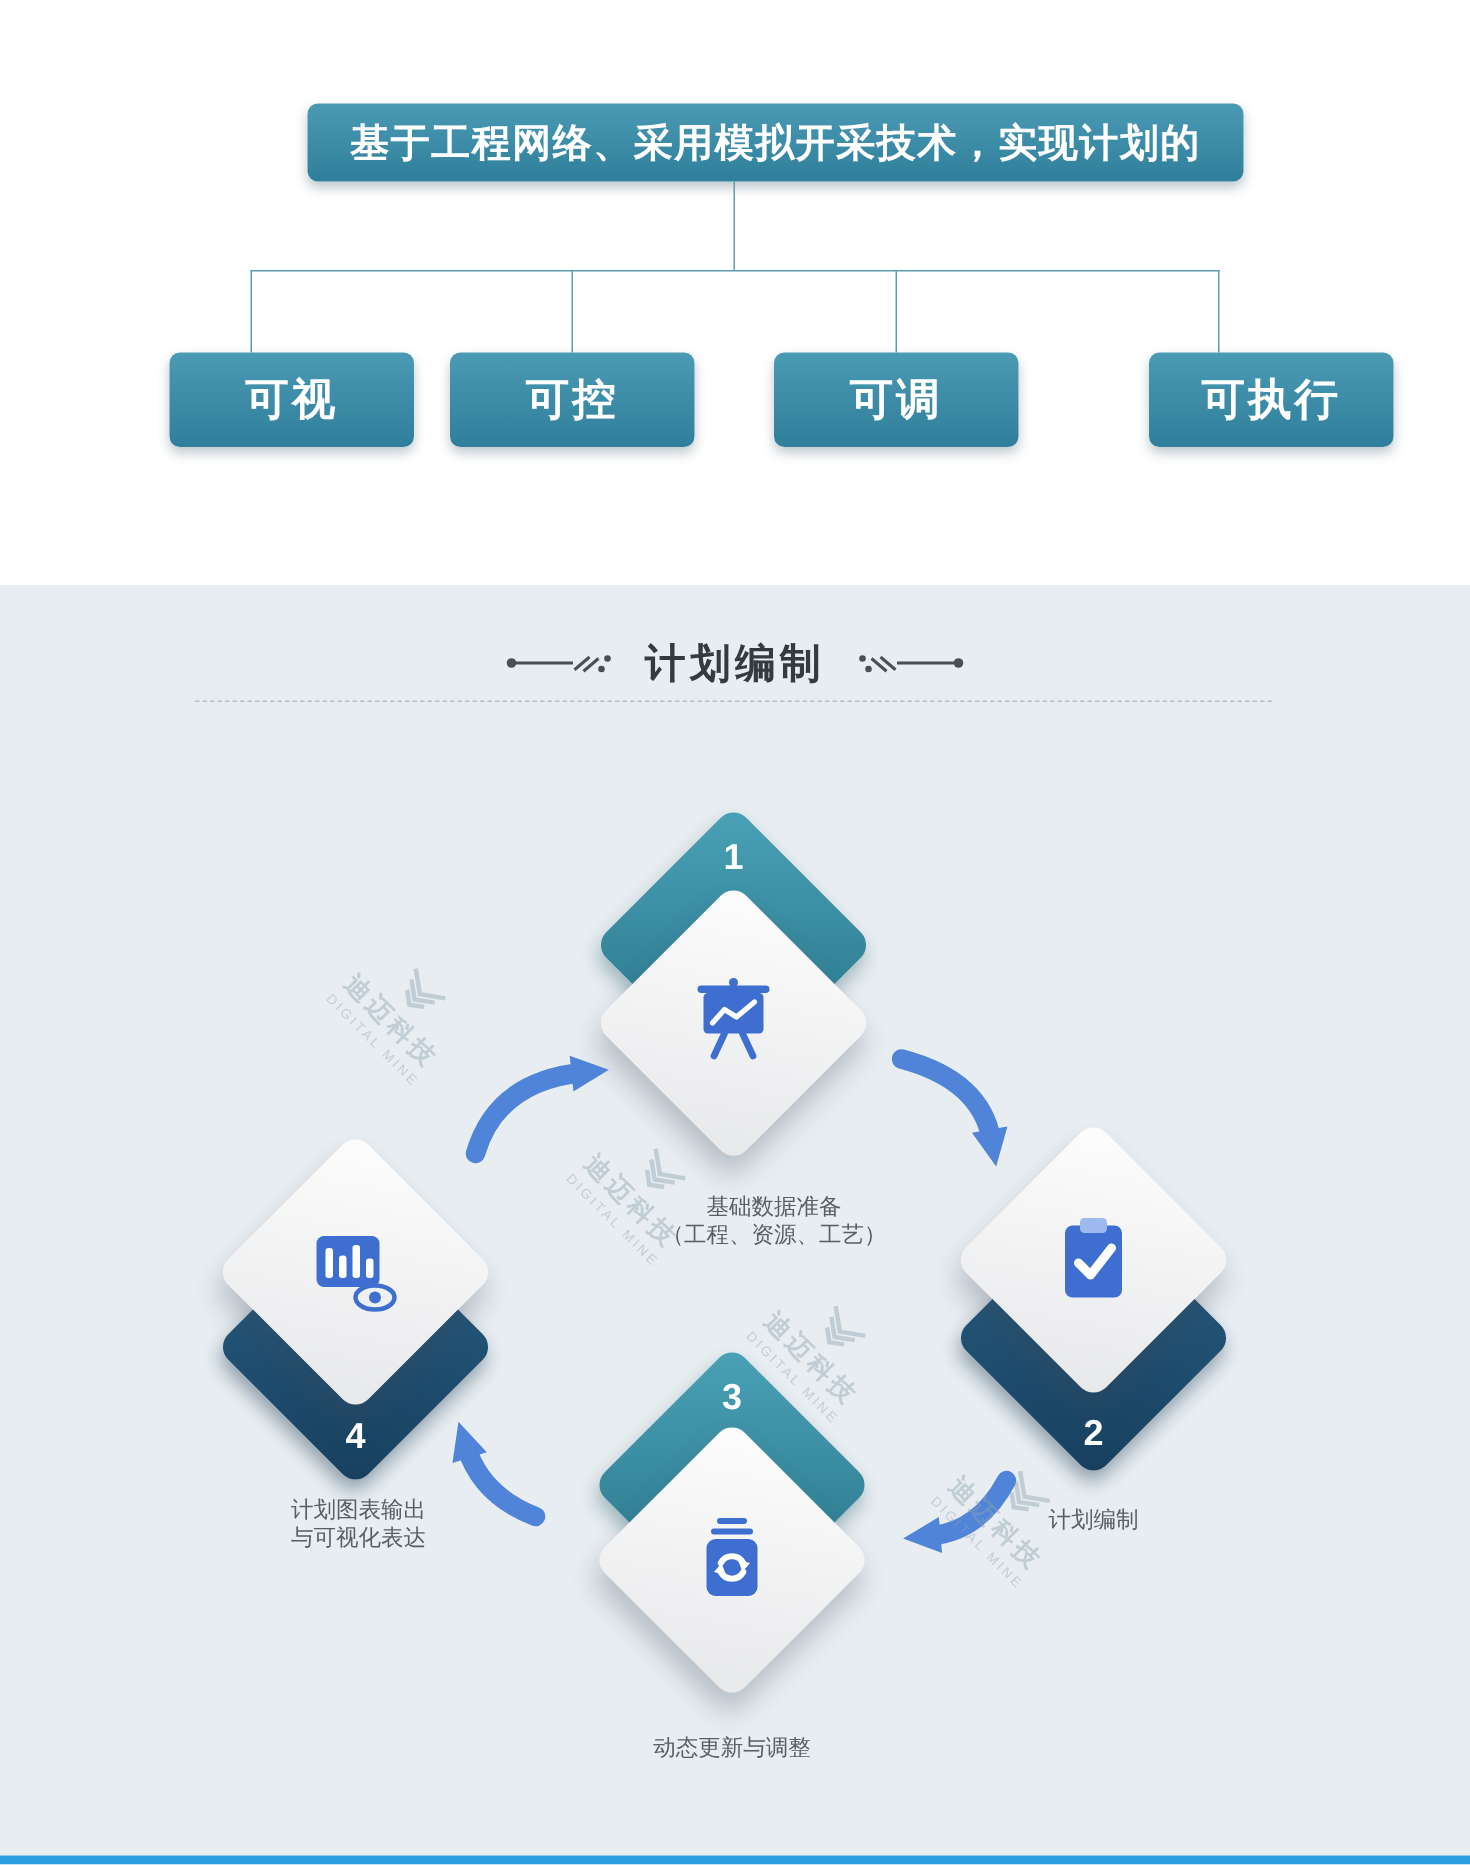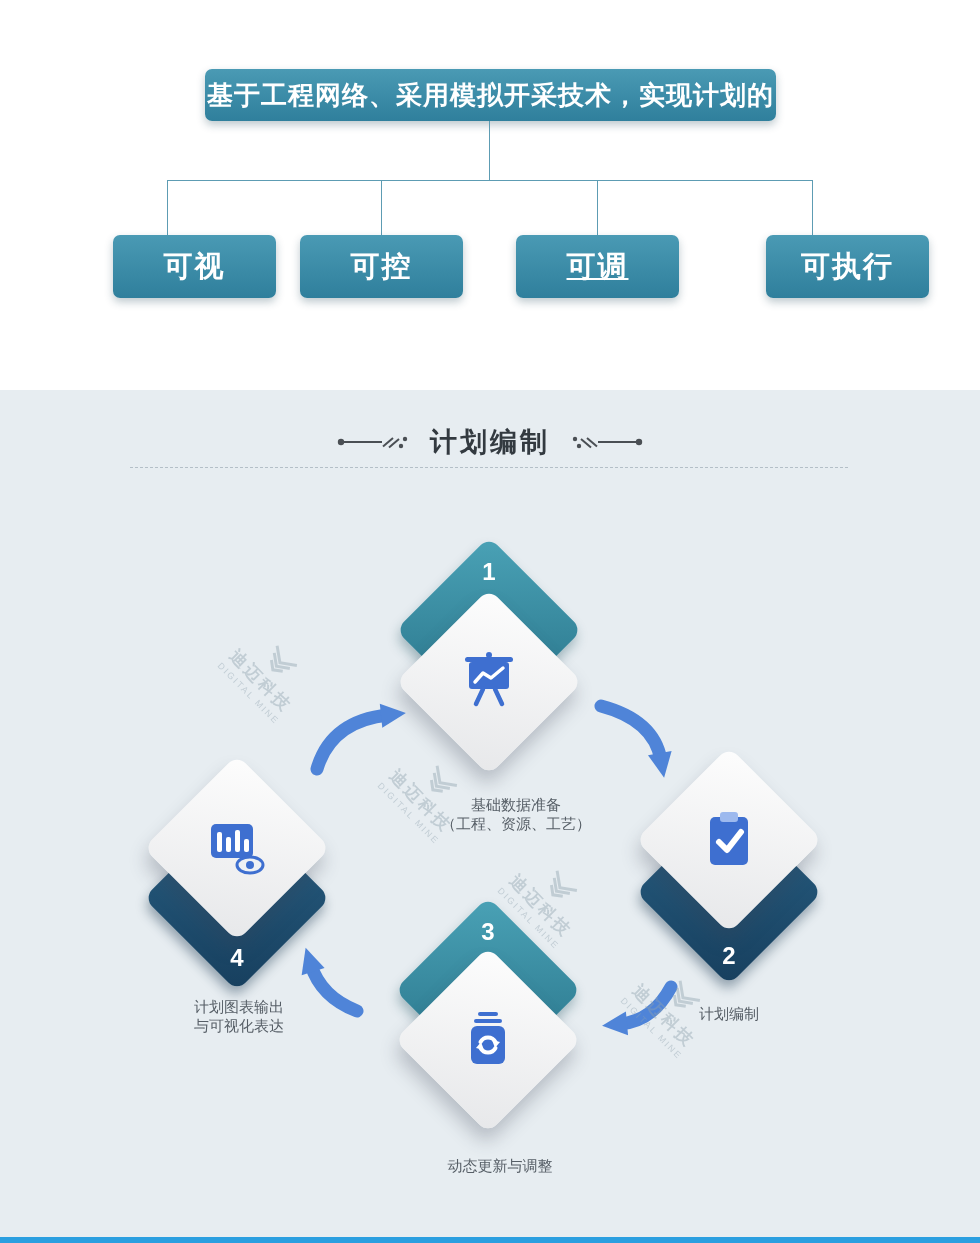--- a/index.html
+++ b/index.html
@@ -1,21 +1,21 @@
 <!DOCTYPE html>
 <html><head>
 <meta charset="utf-8">
 <style>
   html,body{margin:0;padding:0;width:980px;height:1243px;overflow:hidden;
     font-family:"Liberation Sans","DejaVu Sans",sans-serif;background:#fff;}
   .page{position:relative;width:980px;height:1243px;}
 
   
   .top-section{position:absolute;left:0;top:0;width:980px;height:390px;background:#ffffff;}
-  .root-box{position:absolute;left:205px;top:69px;width:571px;height:52px;
+  .root-box{position:absolute;left:205px;top:69px;width:624px;height:52px;
     background:linear-gradient(180deg,#4a9ab4 0%,#2f7f9c 100%);
     border-radius:7px;color:#fff;font-size:26px;font-weight:bold;
     display:flex;align-items:center;justify-content:center;
     box-shadow:0 4px 8px rgba(20,60,80,.28);letter-spacing:1px;}
   .cline{position:absolute;background:#5d9cb3;}
   .child-box{position:absolute;top:235px;width:163px;height:63px;
     background:linear-gradient(180deg,#4a9ab4 0%,#2f7f9c 100%);
     border-radius:7px;color:#fff;font-size:29px;font-weight:bold;
     display:flex;align-items:center;justify-content:center;
     box-shadow:0 4px 8px rgba(20,60,80,.28);letter-spacing:2px;}
@@ -71,21 +71,21 @@
     <div class="cline" style="left:381px;top:180px;width:1px;height:55px;"></div>
     <div class="cline" style="left:597px;top:180px;width:1px;height:55px;"></div>
     <div class="cline" style="left:812px;top:180px;width:1px;height:55px;"></div>
 
     <div class="child-box" style="left:85px;margin-left:28px;">
         <span>可视</span>
       </div>
     <div class="child-box" style="left:300px;">
         <span>可控</span>
       </div>
-    <div class="child-box" style="left:516px;text-decoration:underline;">
+    <div class="child-box" style="left:516px;">
         <span>可调</span>
       </div>
     <div class="child-box" style="left:766px;">
         <span>可执行</span>
       </div>
   </div>
 
   <div class="bottom-section">
 
     <div class="section-header">
@@ -180,21 +180,21 @@
     <div class="diamond d-front" style="left:422px;top:584px;"></div>
     <svg class="step-icon" style="left:456px;top:618px;" viewBox="0 0 64 64">
       <rect x="22" y="4" width="20" height="4" rx="2" fill="#3e6fd0"></rect>
       <rect x="18" y="11" width="28" height="4" rx="2" fill="#3e6fd0"></rect>
       <rect x="15" y="18" width="34" height="38" rx="6" fill="#3e6fd0"></rect>
       <path d="M24.5,34 A8.5,8.5 0 0 1 39.5,34" stroke="#ffffff" stroke-width="4" fill="none" stroke-linecap="round"></path>
       <path d="M39.5,40 A8.5,8.5 0 0 1 24.5,40" stroke="#ffffff" stroke-width="4" fill="none" stroke-linecap="round"></path>
       <path d="M36,32 l8,2 -5,6 z" fill="#ffffff"></path>
       <path d="M28,42 l-8,-2 5,-6 z" fill="#ffffff"></path>
     </svg>
-    <div class="step-label" style="left:488px;top:766px;margin-left:12px;">
+    <div class="step-label" style="left:488px;top:766px;">
       <div>动态更新与调整</div>
     </div>
 
     <div class="diamond d-back-navy" style="left:171px;top:442px;"></div>
     <div class="step-num" style="left:171px;top:554px;">4</div>
     <div class="diamond d-front" style="left:171px;top:392px;"></div>
     <svg class="step-icon" style="left:205px;top:426px;" viewBox="0 0 64 64">
       <rect x="6" y="8" width="42" height="34" rx="5" fill="#3e6fd0"></rect>
       <rect x="12" y="16" width="5" height="20" rx="2" fill="#ffffff"></rect>
       <rect x="21" y="21" width="5" height="15" rx="2" fill="#ffffff"></rect>

